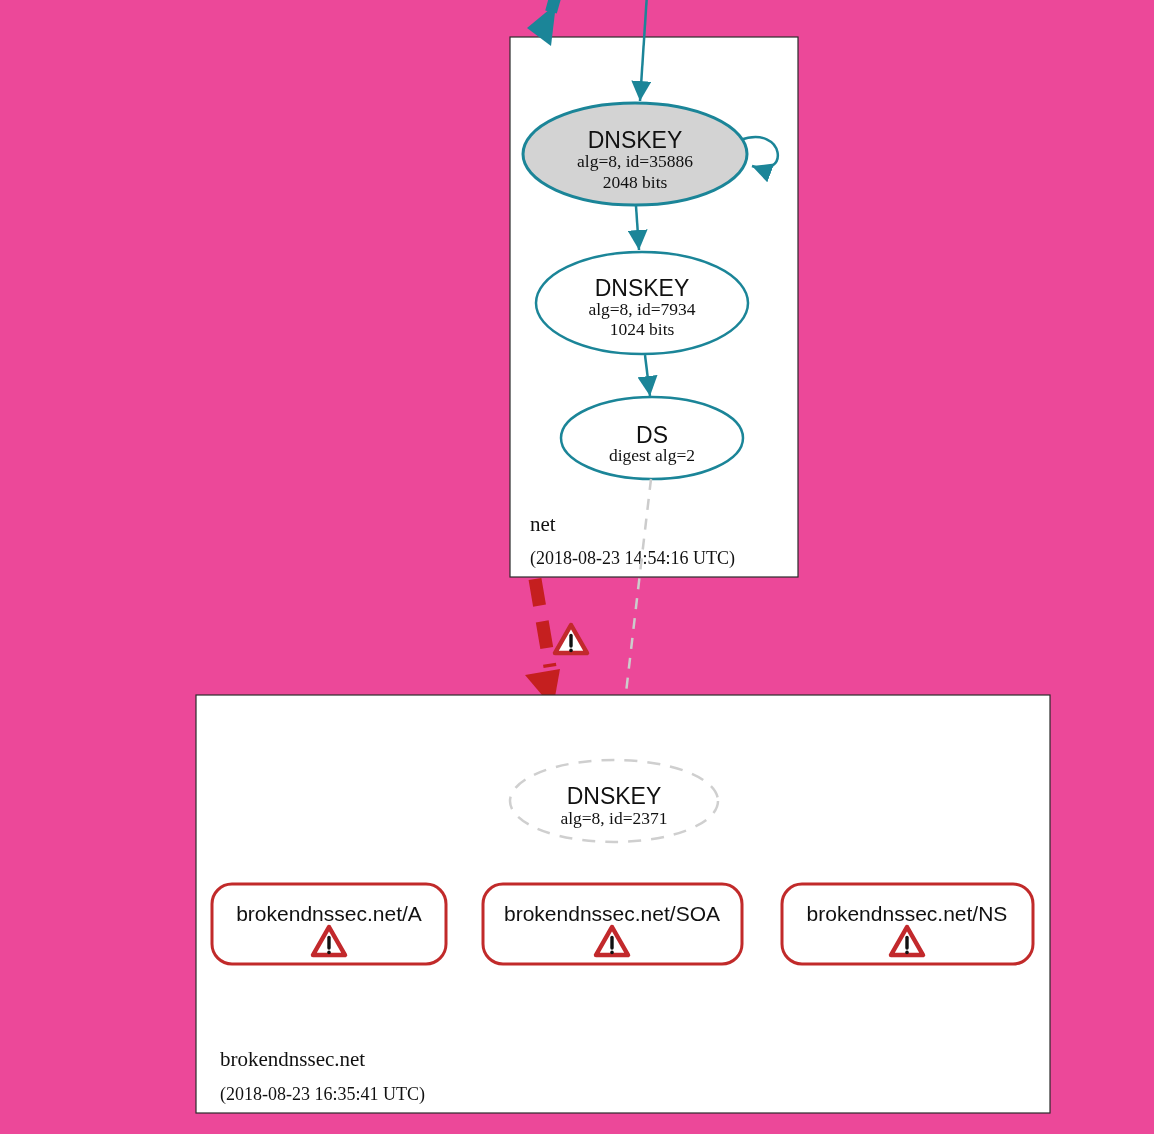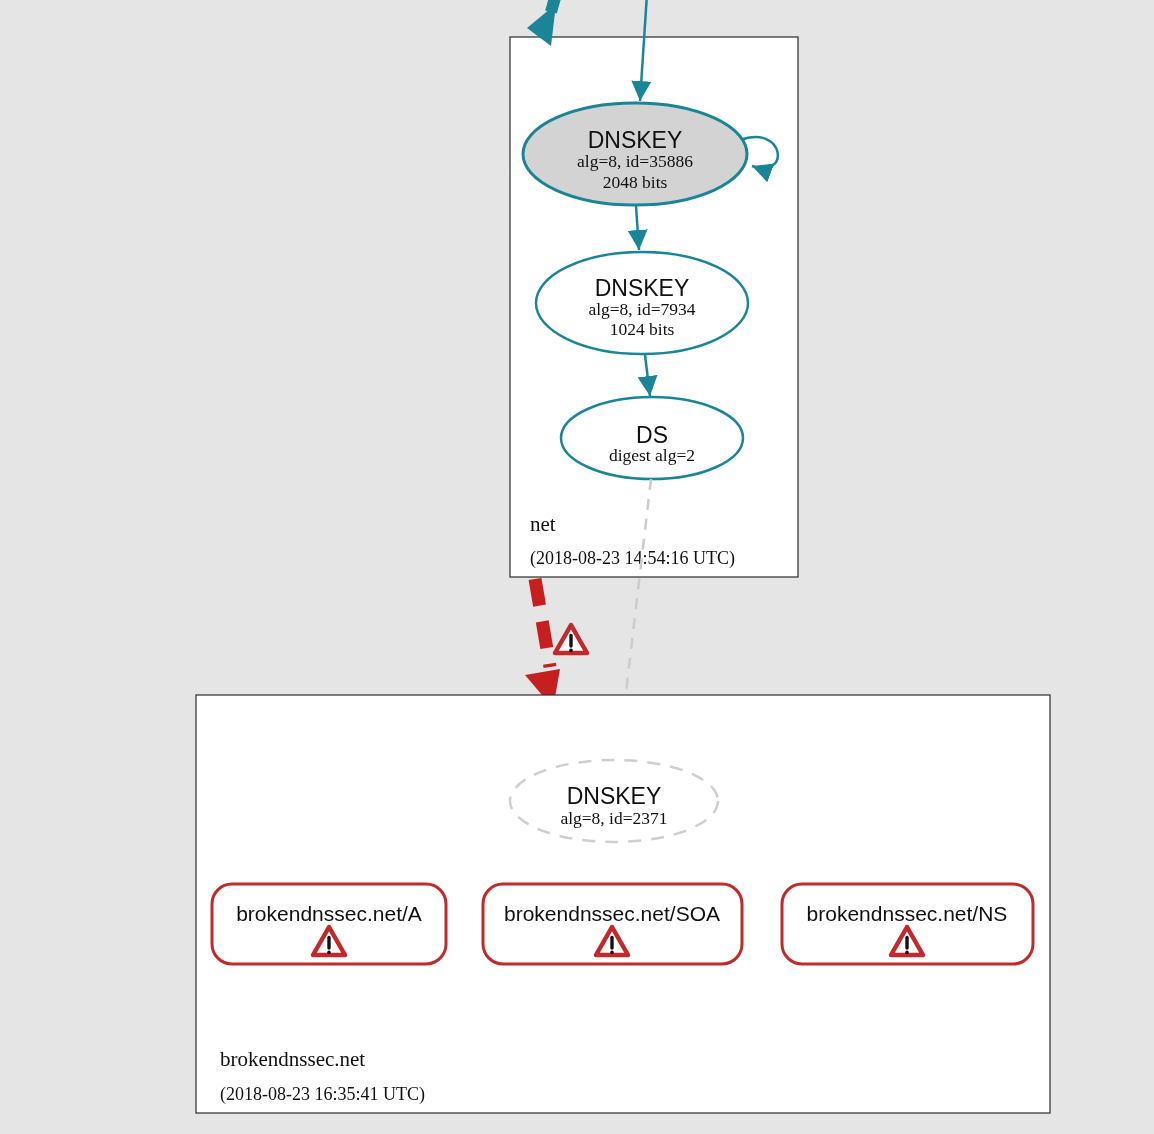--- a/index.html
+++ b/index.html
@@ -4,21 +4,21 @@
 <style>
   html, body {
     margin: 0;
     padding: 0;
     background: #ffffff;
   }
   .stage {
     position: relative;
     width: 1154px;
     height: 1134px;
-    background: #e5e5e5;
+    background: #ec4899;
     overflow: hidden;
   }
   svg text {
     fill: #111111;
   }
   .t-node-title {
     font-family: "Liberation Sans", sans-serif;
     font-size: 23px;
     text-anchor: middle;
   }

